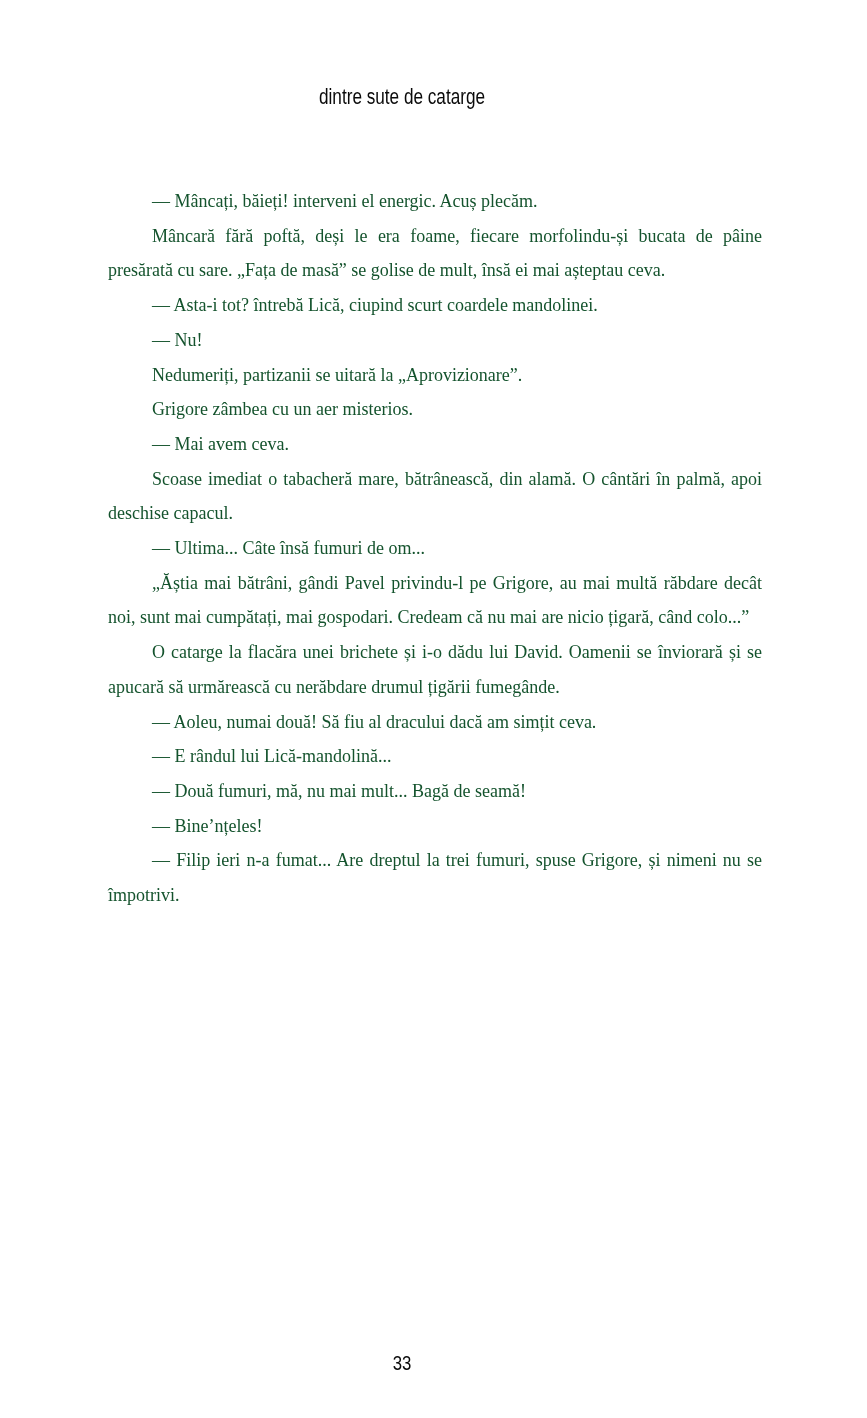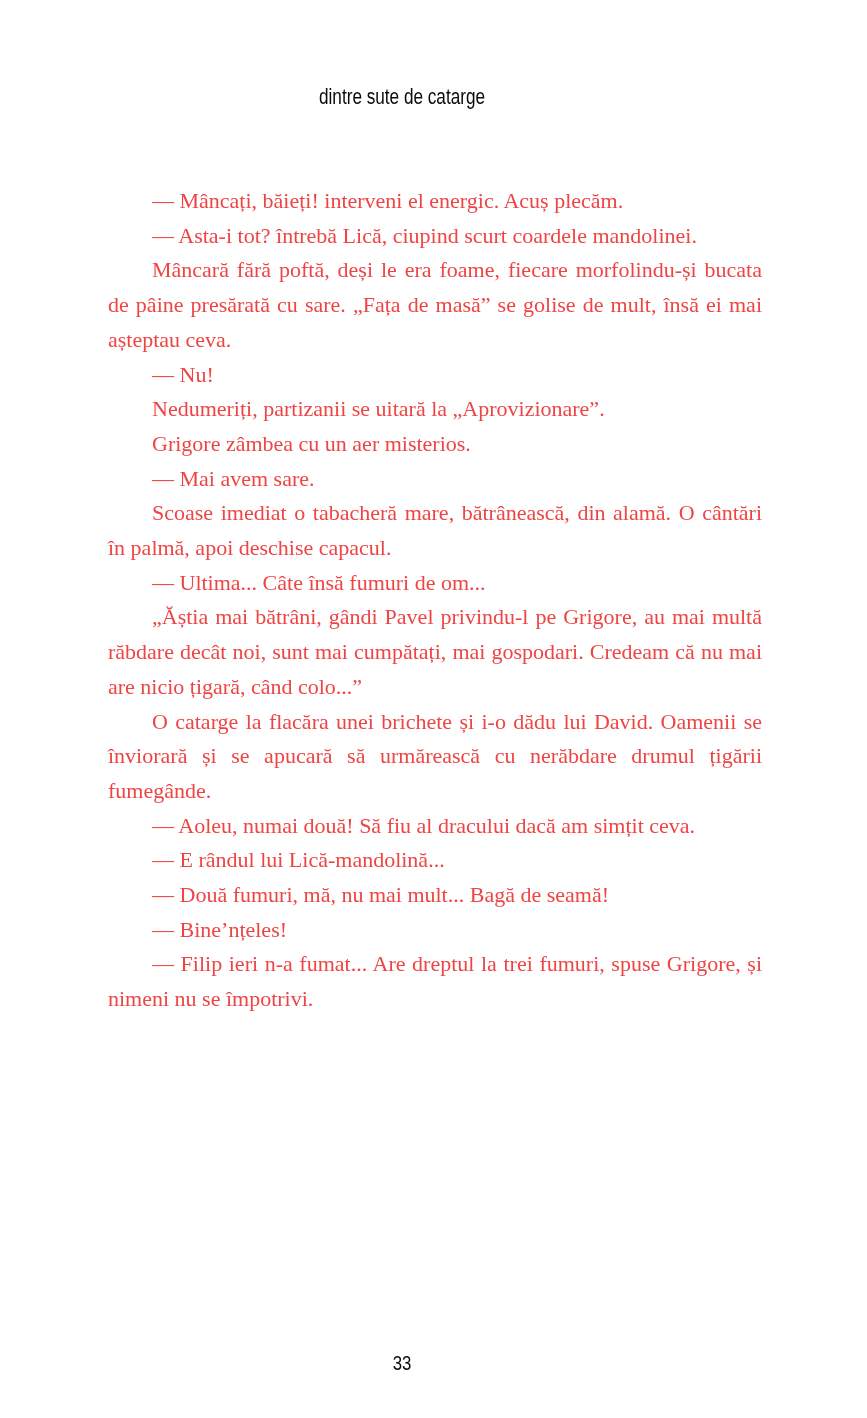--- a/index.html
+++ b/index.html
@@ -29,24 +29,24 @@
     letter-spacing: 0px;
     transform: scaleX(0.78);
     color: #0a0a0a;
   }
   .body-text {
     position: absolute;
     top: 170px;
     left: 108px;
     width: 654px;
     font-family: "Liberation Serif", "DejaVu Serif", serif;
-    font-size: 22px;
+    font-size: 18px;
     line-height: 34.7px;
     text-align: justify;
-    color: #ef4444;
+    color: #14532d;
   }
   .body-text p.para {
     margin: 0;
     padding: 0;
     text-indent: 44px;
     hyphens: manual;
     -webkit-hyphens: manual;
   }
   .page-number {
     position: absolute;
@@ -62,26 +62,26 @@
 </style>
 </head>
 <body>
 
 <div class="book-page">
 
   <header class="running-title">dintre sute de catarge</header>
 
   <main class="body-text">
       <p class="para">— Mâncați, băieți! interveni el energic. Acuș plecăm.</p>
+      <p class="para">Mâncară fără poftă, deși le era foame, fiecare morfolindu-și bucata de pâine presărată cu sare. „Fața de masă” se golise de mult, însă ei mai aștep­tau ceva.</p>
       <p class="para">— Asta-i tot? întrebă Lică, ciupind scurt coardele mandolinei.</p>
-      <p class="para">Mâncară fără poftă, deși le era foame, fiecare morfolindu-și bucata de pâine presărată cu sare. „Fața de masă” se golise de mult, însă ei mai aștep­tau ceva.</p>
       <p class="para">— Nu!</p>
       <p class="para">Nedumeriți, partizanii se uitară la „Aprovizionare”.</p>
       <p class="para">Grigore zâmbea cu un aer misterios.</p>
-      <p class="para">— Mai avem sare.</p>
+      <p class="para">— Mai avem ceva.</p>
       <p class="para">Scoase imediat o tabacheră mare, bătrânească, din alamă. O cântări în palmă, apoi deschise capacul.</p>
       <p class="para">— Ultima... Câte însă fumuri de om...</p>
       <p class="para">„Ăștia mai bătrâni, gândi Pavel privindu-l pe Grigore, au mai multă răbdare decât noi, sunt mai cumpătați, mai gospodari. Credeam că nu mai are ni­cio țigară, când colo...”</p>
       <p class="para">O catarge la flacăra unei brichete și i-o dădu lui David. Oamenii se înviorară și se apucară să urmă­rească cu nerăbdare drumul țigării fumegânde.</p>
       <p class="para">— Aoleu, numai două! Să fiu al dracului dacă am simțit ceva.</p>
       <p class="para">— E rândul lui Lică-mandolină...</p>
       <p class="para">— Două fumuri, mă, nu mai mult... Bagă de seamă!</p>
       <p class="para">— Bine’nțeles!</p>
       <p class="para">— Filip ieri n-a fumat... Are dreptul la trei fumuri, spuse Grigore, și nimeni nu se împotrivi.</p>
     </main>

